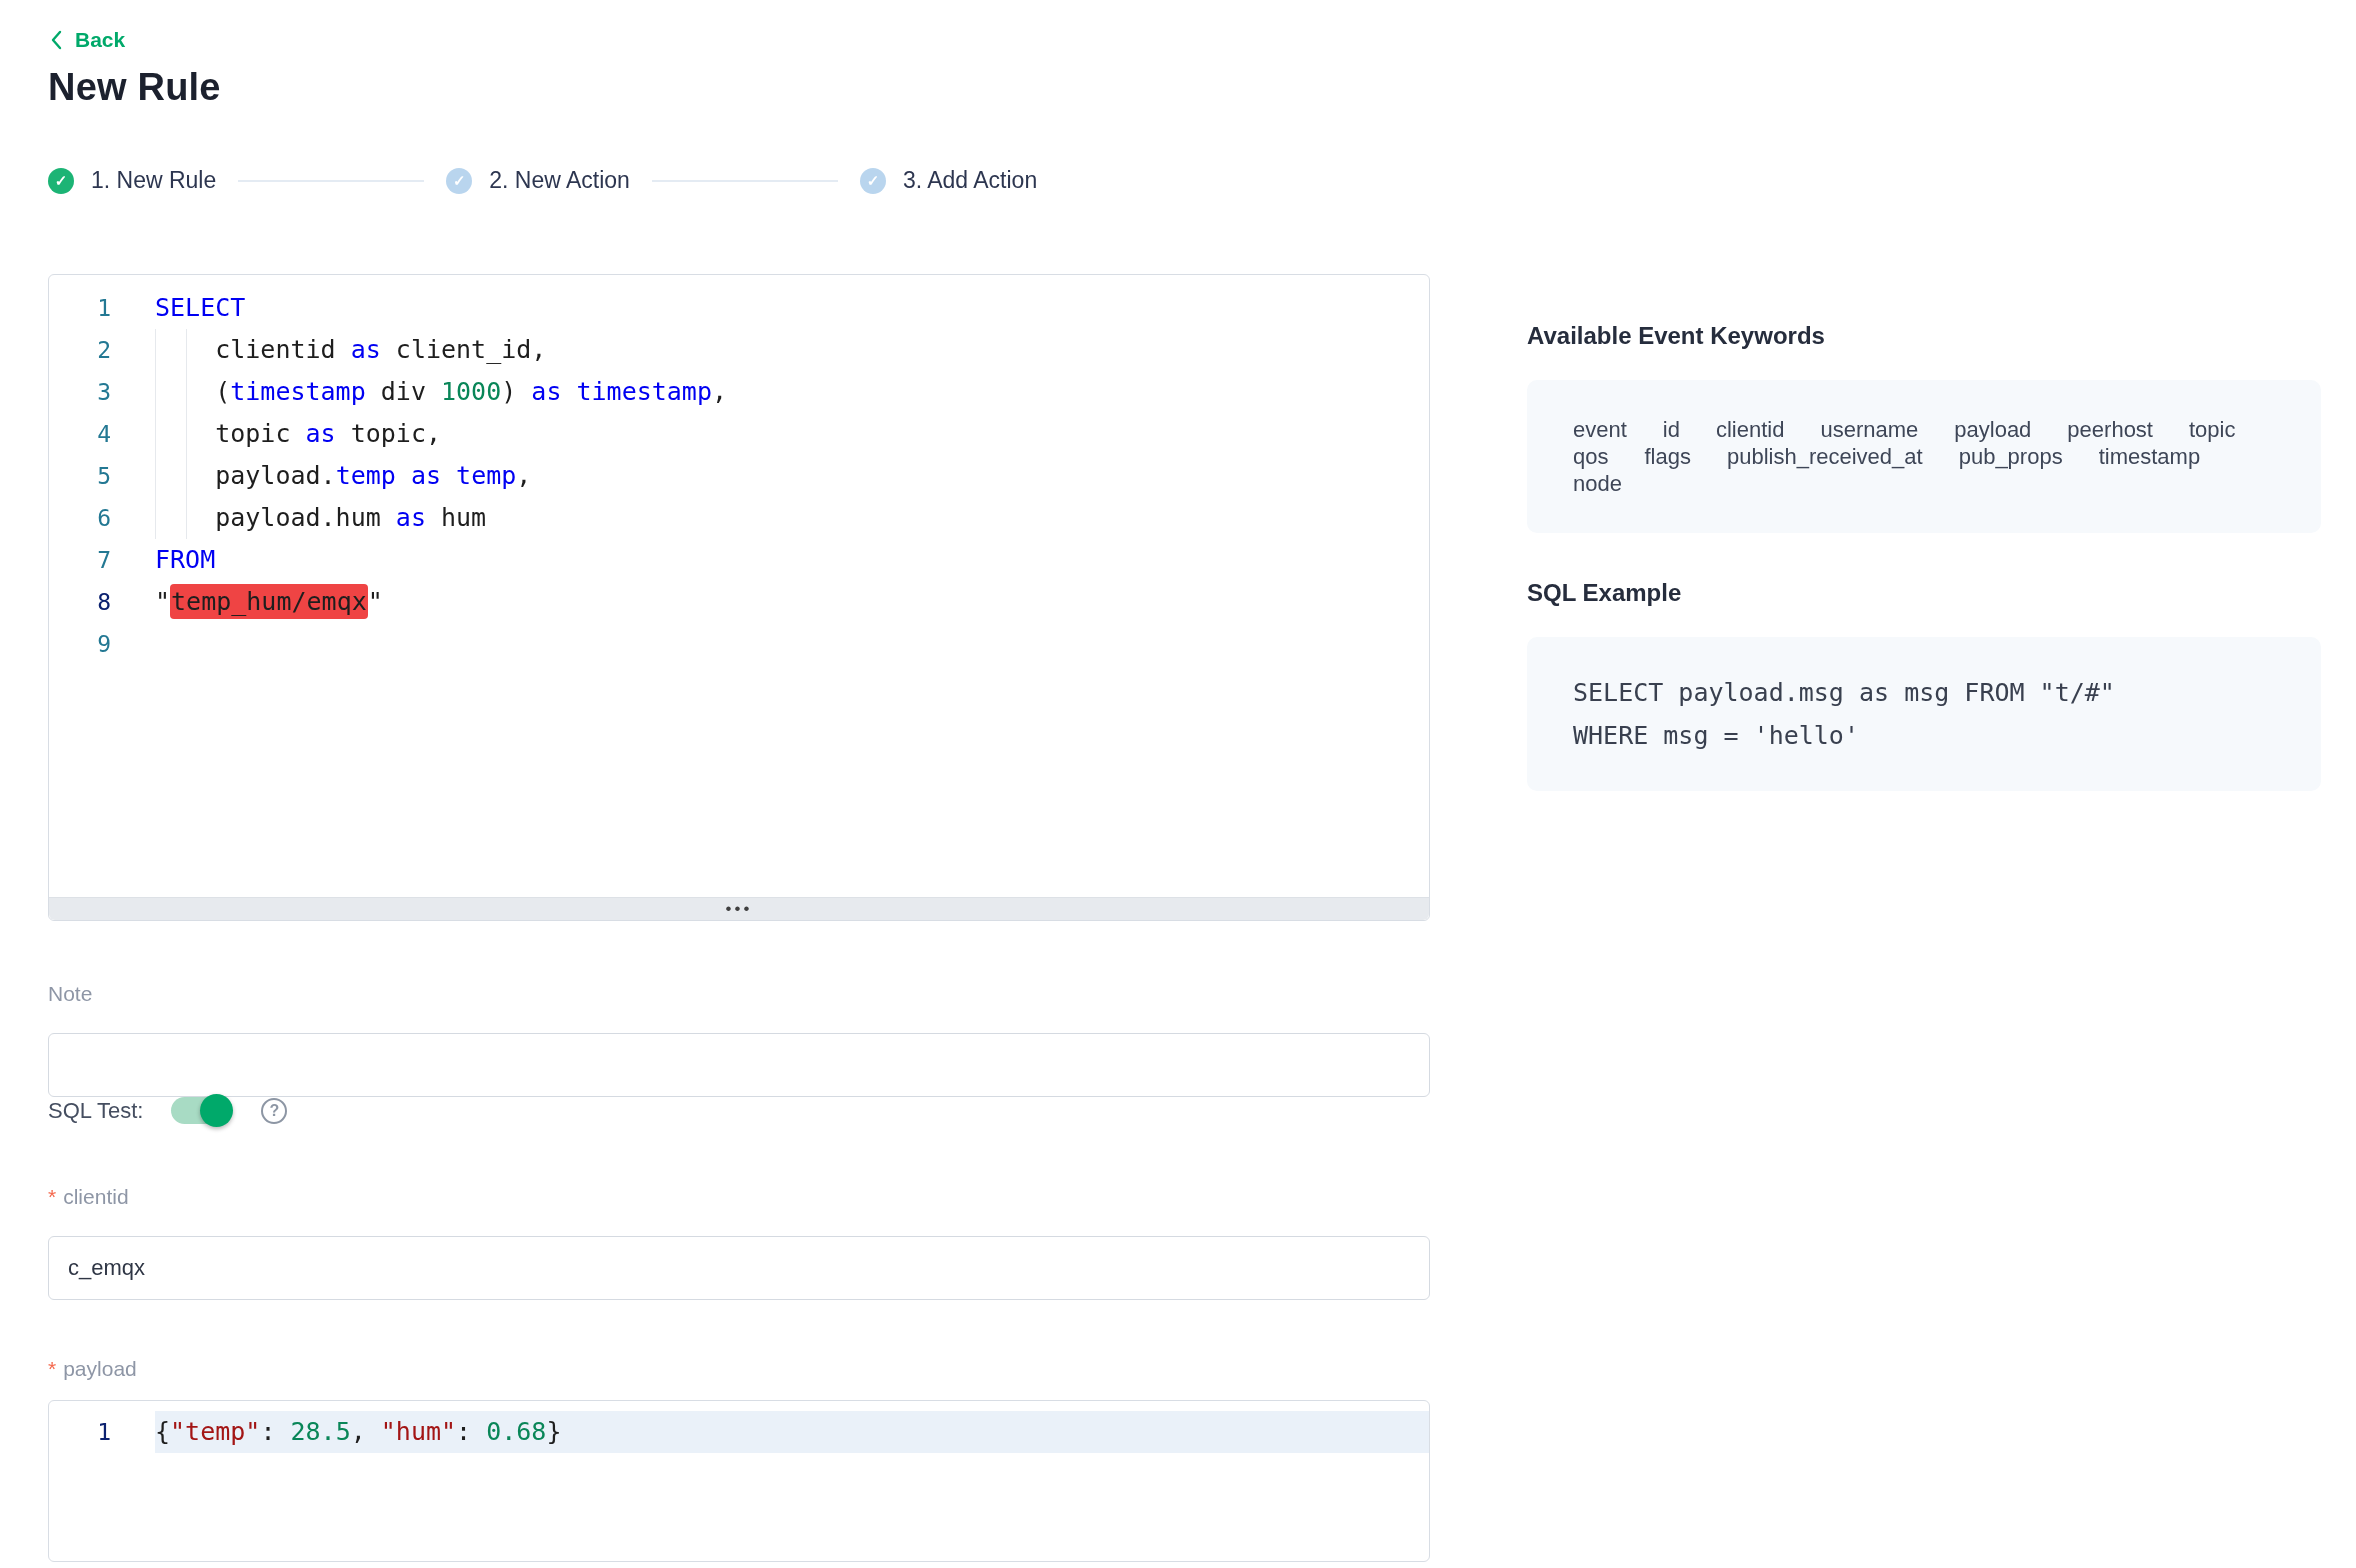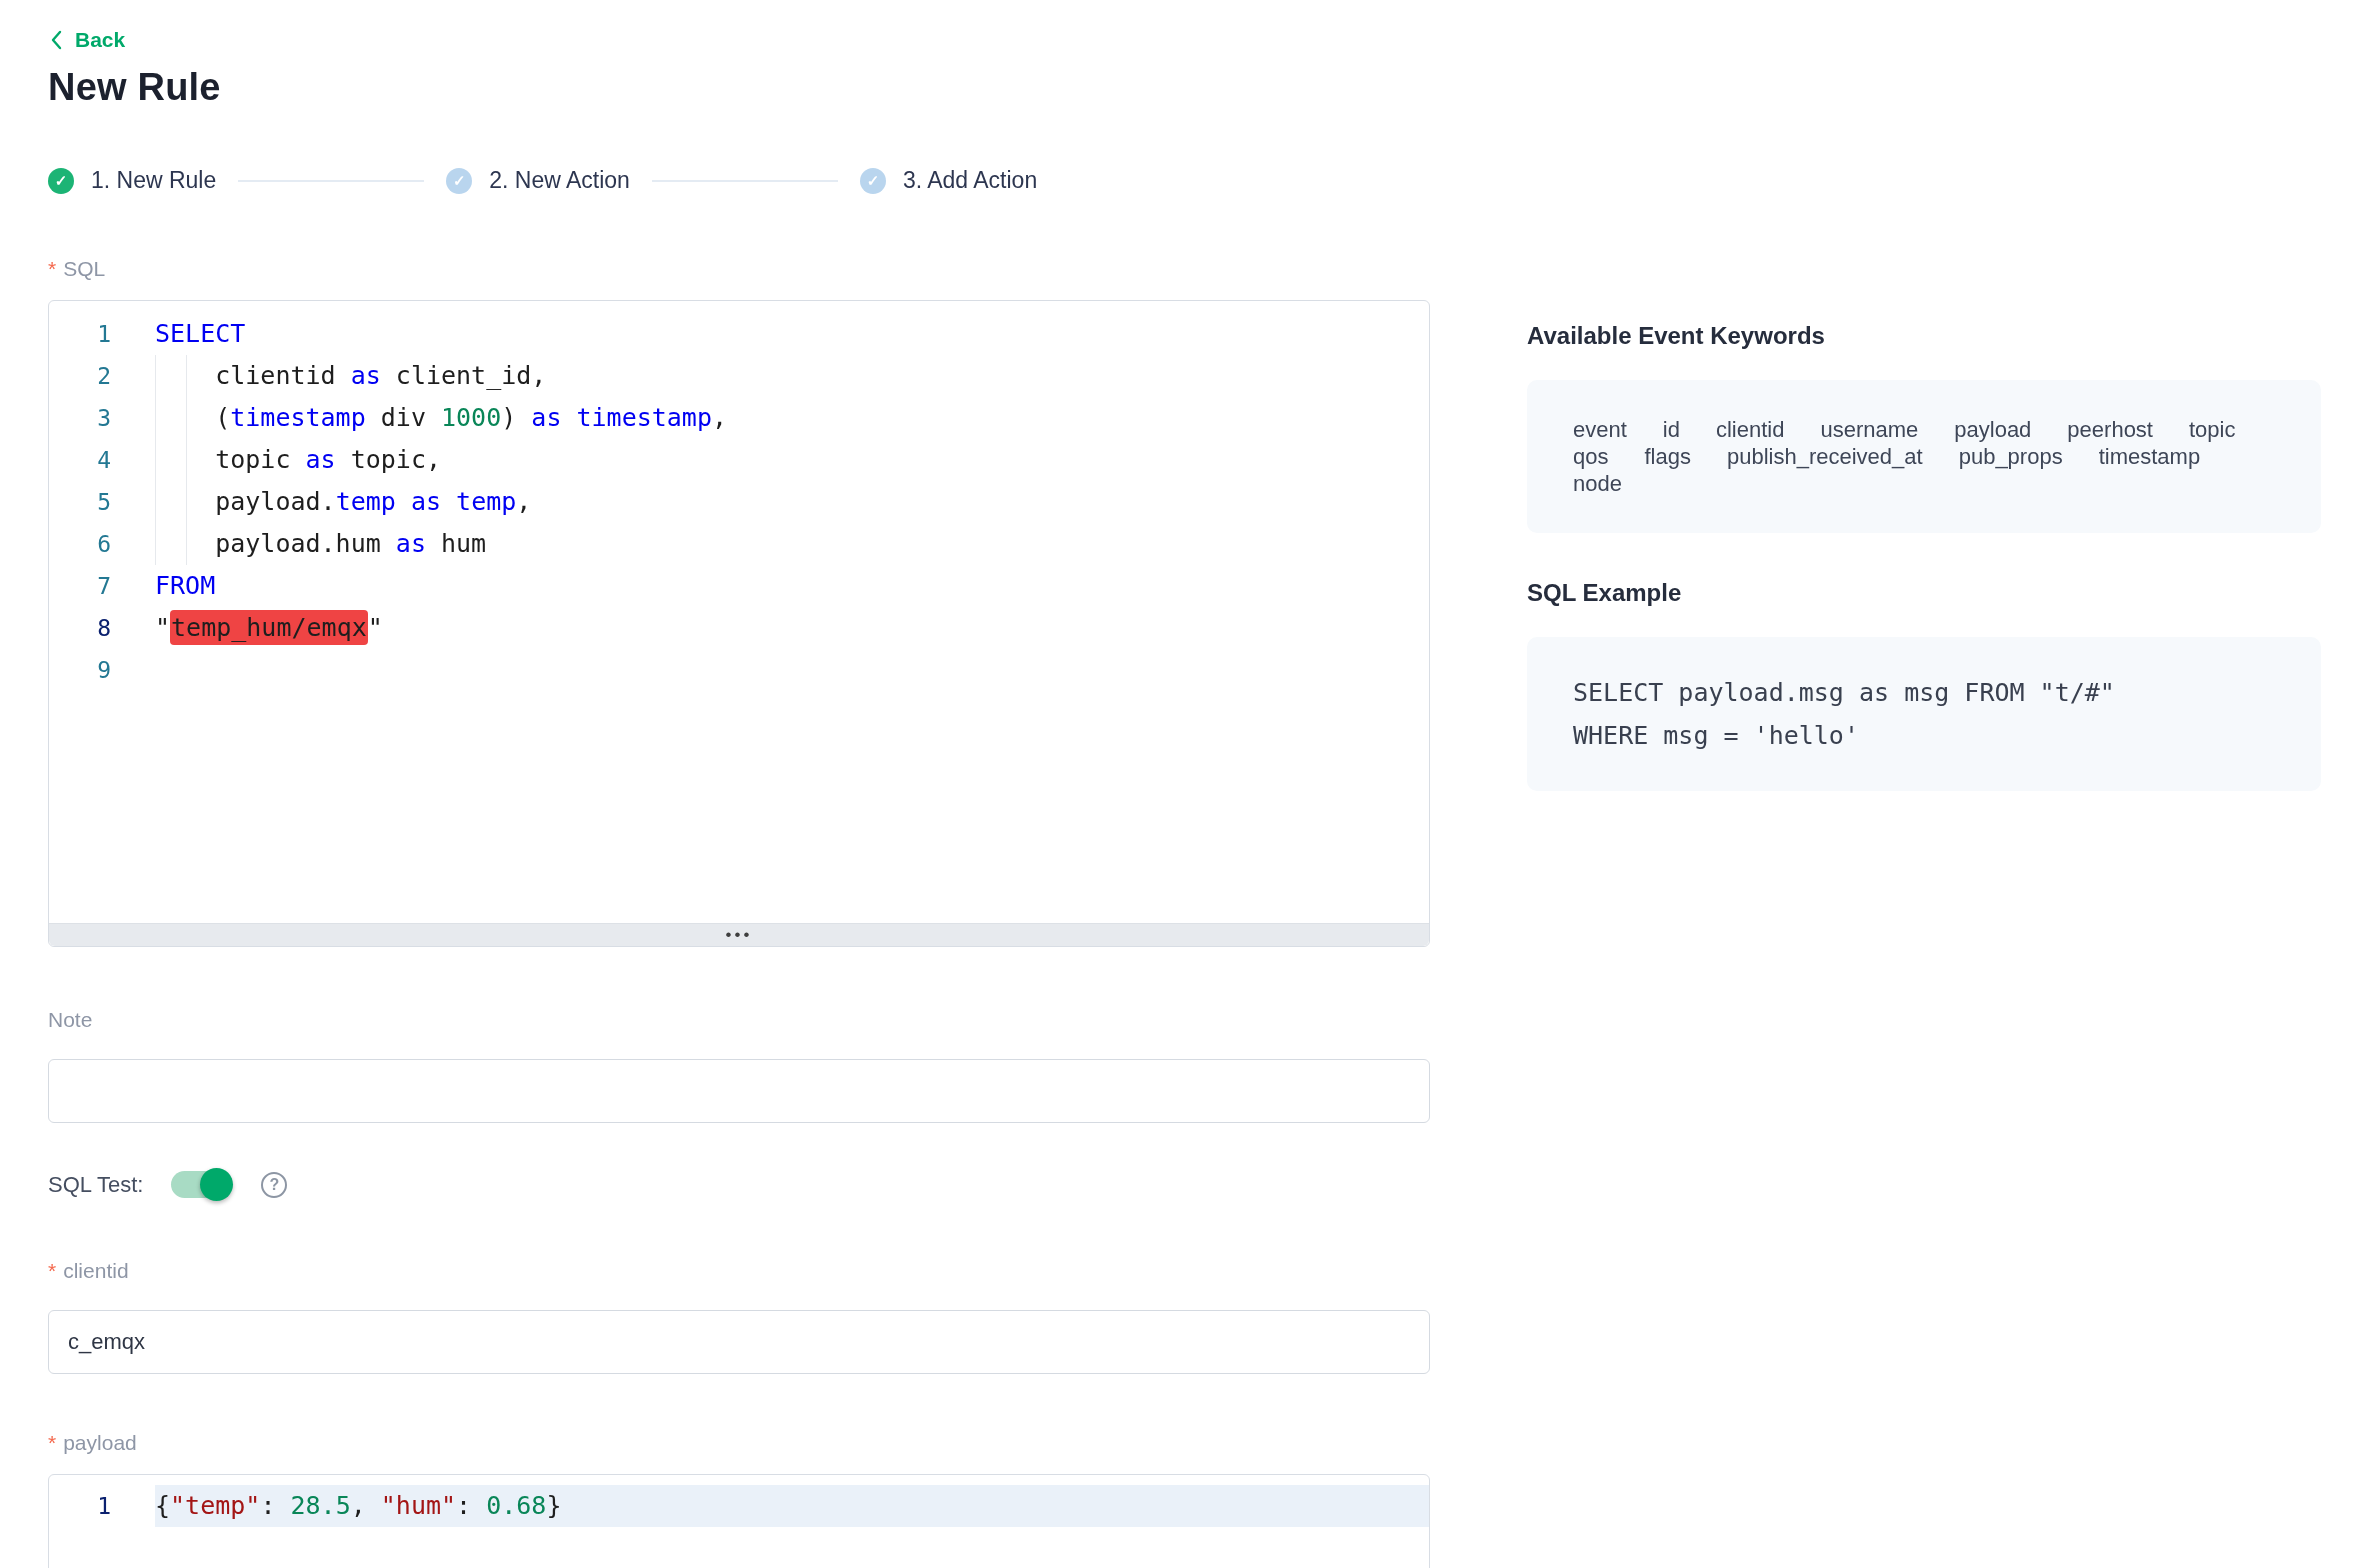--- a/index.html
+++ b/index.html
@@ -71,21 +71,21 @@
 
   
   .text-input {
     margin-top:26px; width:100%; height:64px;
     border:1px solid #d5dae1; border-radius:6px;
     font-family:"Liberation Sans", sans-serif;
     font-size:22px; color:#2f3645; padding:0 19px; outline:none; background:#fff;
   }
 
   
-  .sql-test-row { margin-top:48px; display:flex; align-items:center; }
+  .sql-test-row { display:flex; align-items:center; }
   .sql-test-label { font-size:22px; color:#454e60; }
   .toggle { margin-left:28px; width:60px; height:27px; border-radius:14px; background:#cfd6de; position:relative; cursor:pointer; }
   .toggle.on { background:#a8dbc4; }
   .toggle .knob {
     position:absolute; left:0; top:-3px; width:33px; height:33px; border-radius:50%;
     background:#9aa2ad; box-shadow:0 2px 4px rgba(0,0,0,.28);
   }
   .toggle.on .knob { left:auto; right:-2px; background:#00a96a; }
   .help-icon {
     margin-left:30px; width:26px; height:26px; border-radius:50%;
@@ -143,23 +143,20 @@
         <span class="step-icon upcoming">✓</span>
         <span class="step-label">3. Add Action</span>
       </div>
     </div>
 
   <div class="content">
 
     <div class="left-col">
 
       
-      <div class="field-label">
-        <span class="req">*</span><span>SQL</span>
-      </div>
       <div class="code-editor">
         <div class="editor-body sql">
             <div class="code-line">
               <span class="ln">1</span>
               <span class="code"><span class="tok-kw">SELECT</span></span>
             </div>
             <div class="code-line">
               <span class="ln">2</span>
               <span class="code guides"><span class="tok-txt">    clientid </span><span class="tok-kw">as</span><span class="tok-txt"> client_id,</span></span>
             </div>

